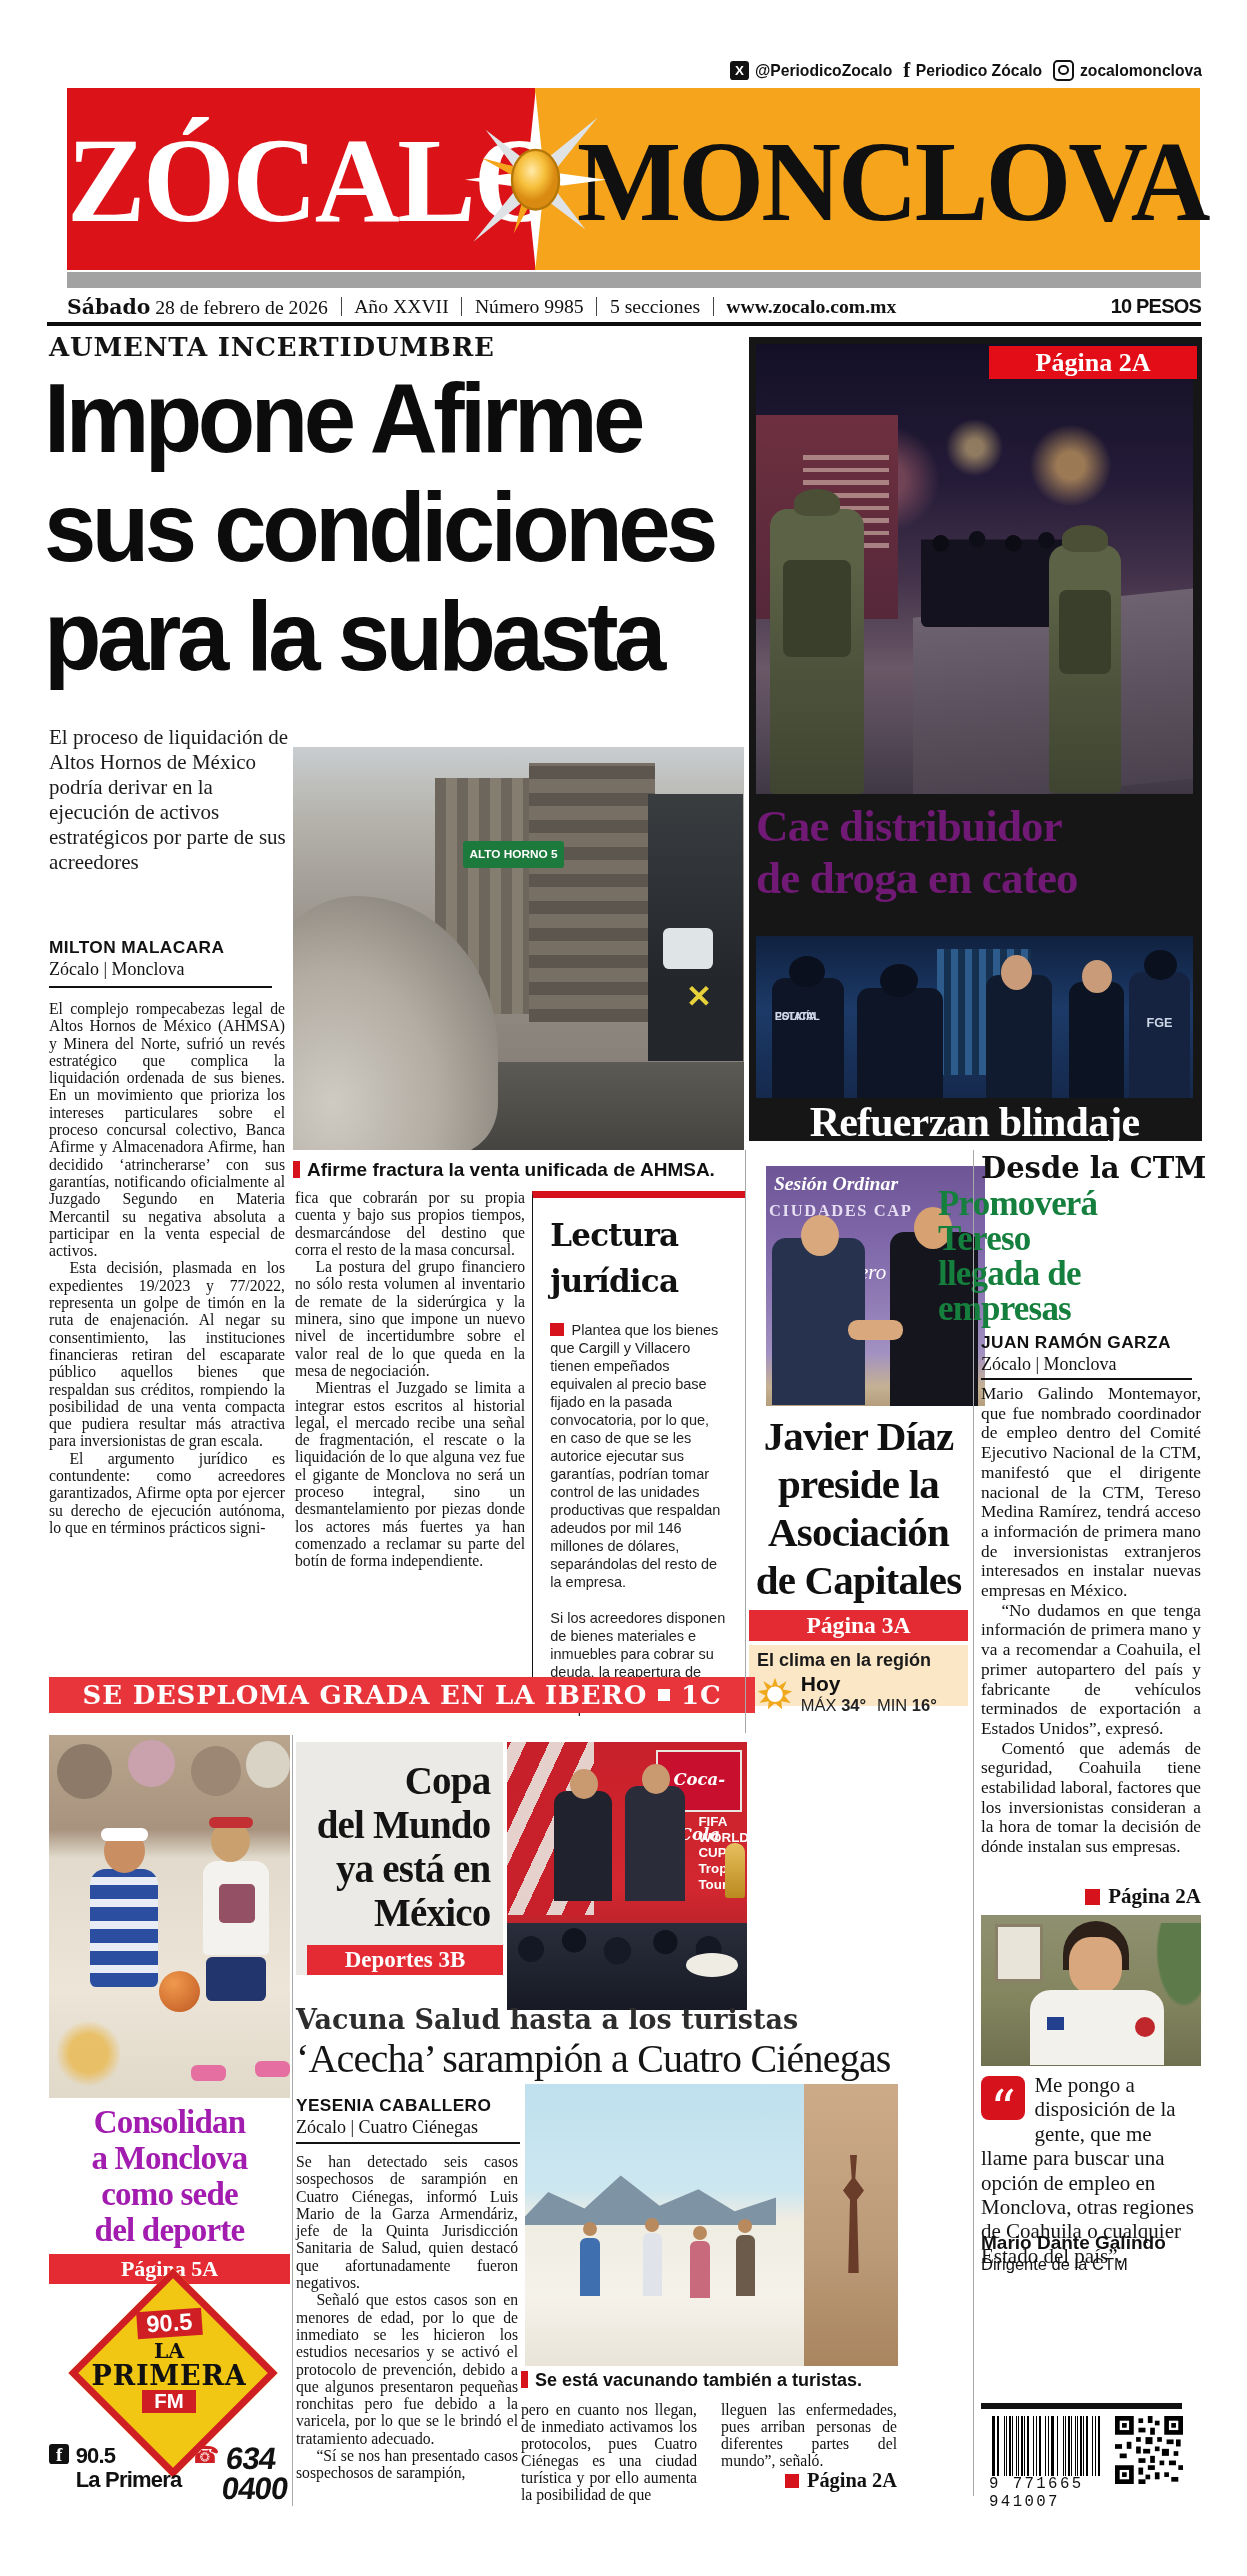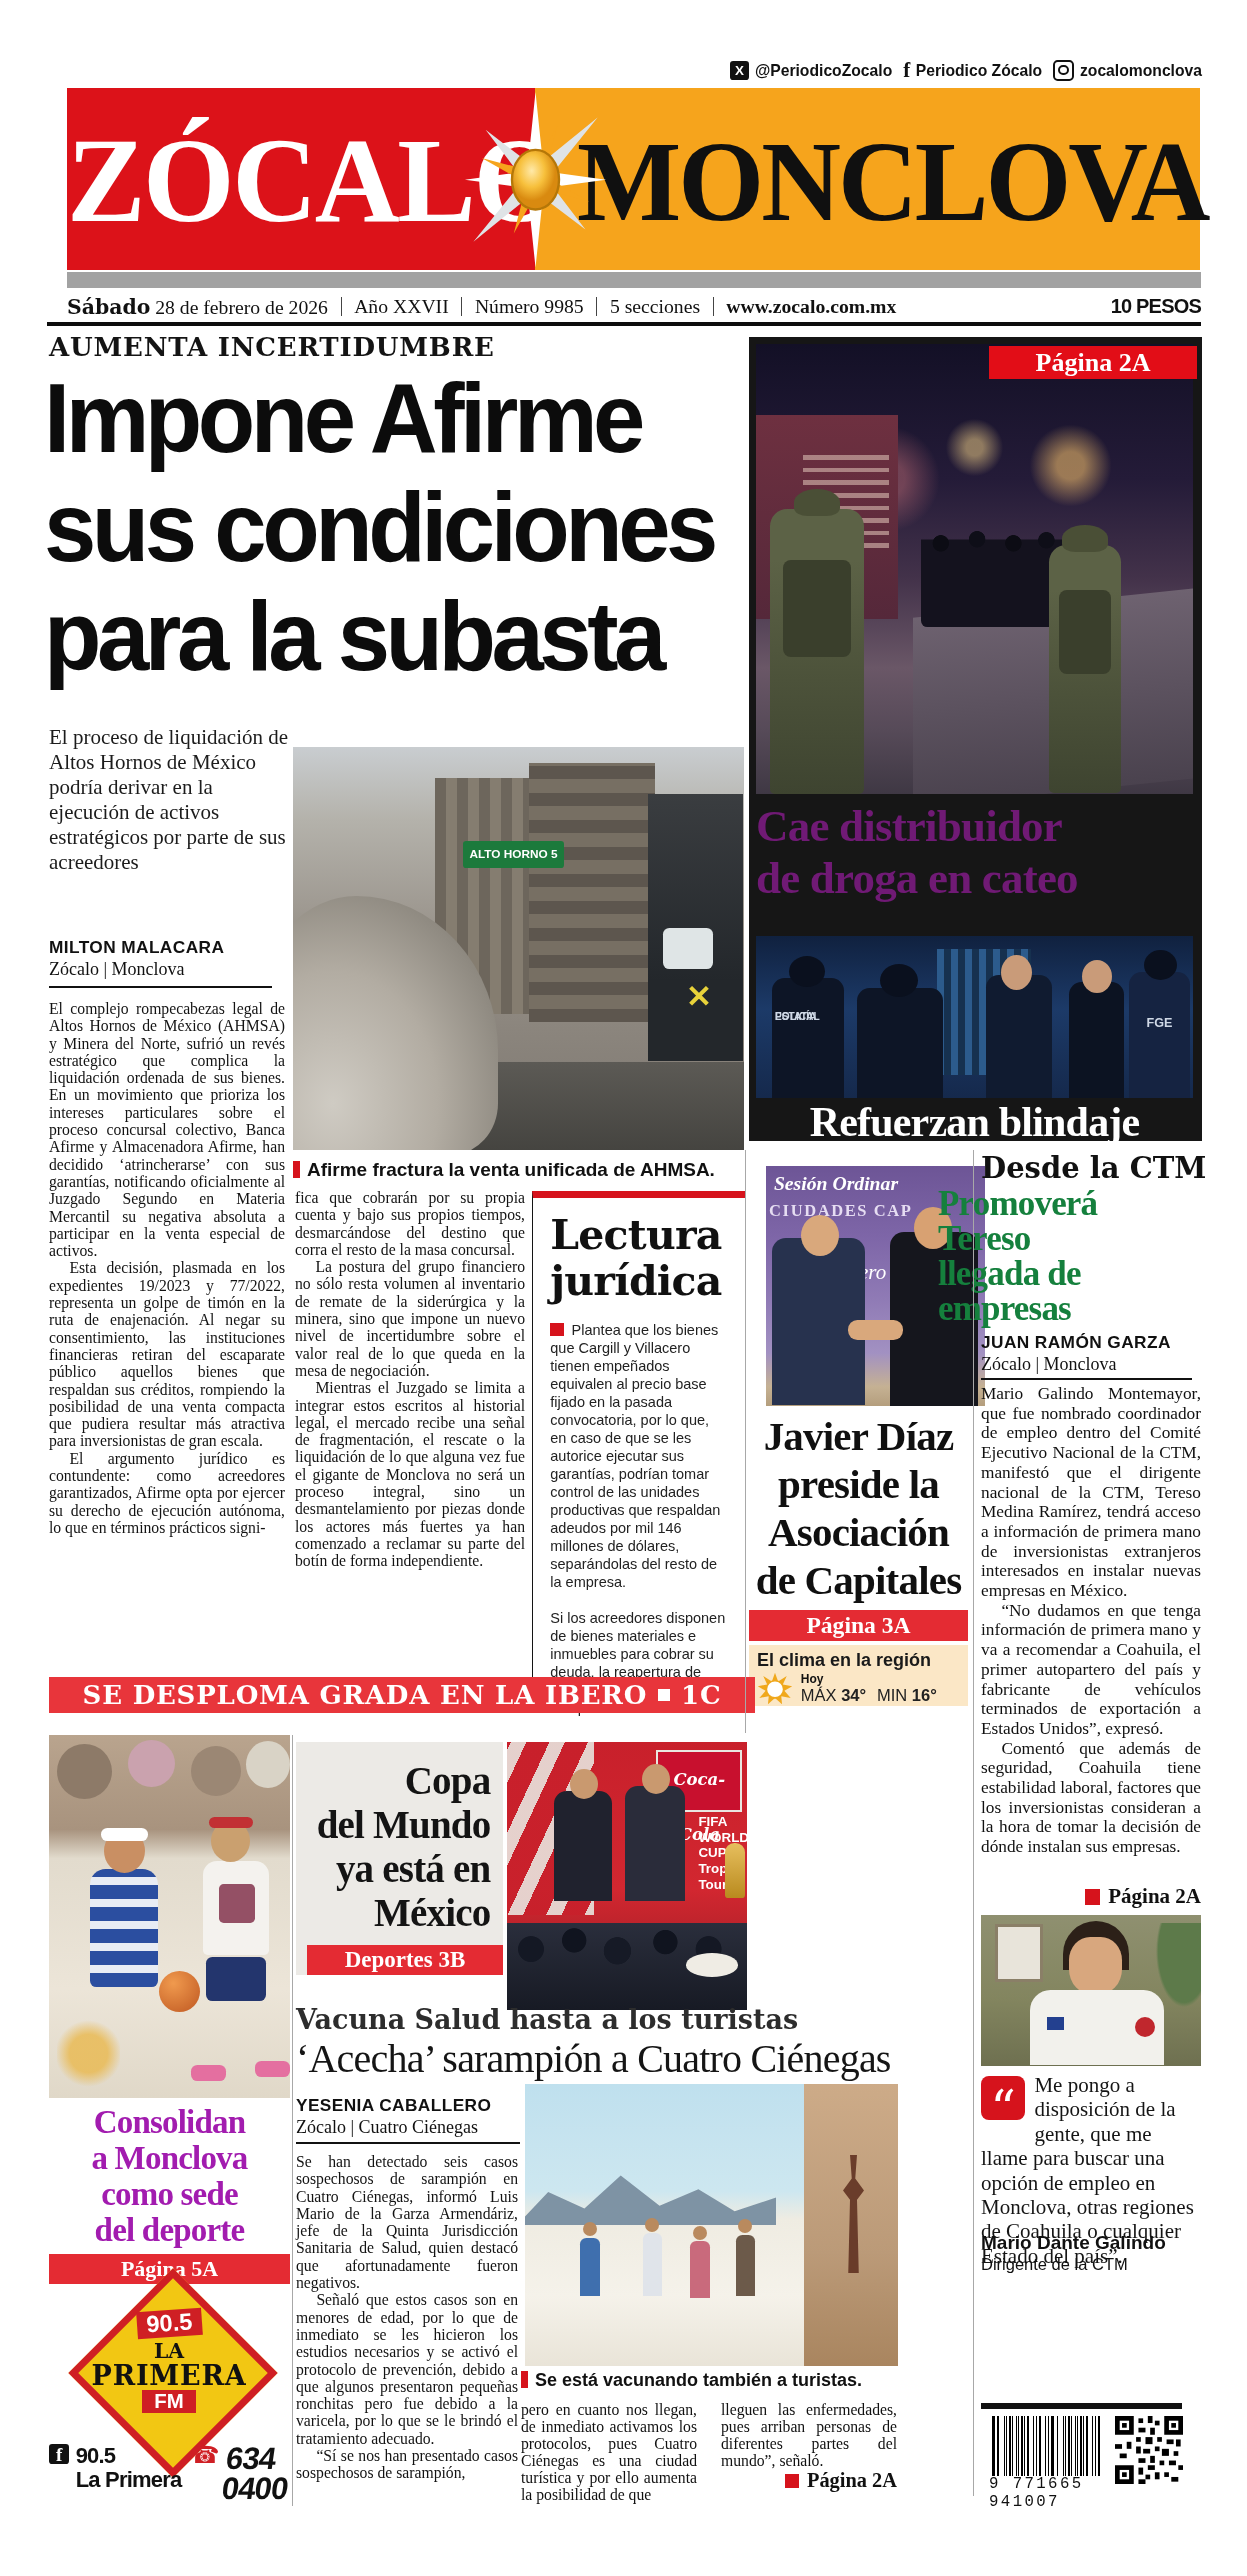--- a/index.html
+++ b/index.html
@@ -89,38 +89,38 @@
   .capbul{display:inline-block;width:7px;height:17.3px;background:#d6131c;margin-right:7px;vertical-align:-2.4px;}
 
   .panel-badge{left:989px;top:346px;width:208px;height:33px;background:#e20d17;color:#fff;
      font-size:26px;font-weight:bold;text-align:center;line-height:33px;}
   .panel-h1{left:756px;top:800px;width:437px;color:#701a75;font-weight:bold;font-size:45px;line-height:52px;text-align:left;letter-spacing:-0.8px;}
   .panel-h2{left:756px;top:1098px;width:437px;color:#fff;font-weight:bold;font-size:42px;text-align:center;letter-spacing:-0.8px;}
 
   
   .lectura{left:532px;top:1191px;width:214px;height:494px;border:1.6px solid #141414;border-top:7.9px solid #d6131c;
            box-sizing:border-box;padding:14px 17.3px;}
-  .lec-title{font-size:41px;line-height:46px;font-weight:bold;letter-spacing:-0.8px;}
+  .lec-title{font-size:31px;line-height:46px;font-weight:bold;letter-spacing:-0.8px;}
   .lec-item{font-family:"Liberation Sans",sans-serif;font-size:14.5px;line-height:18px;color:#222;margin-top:17.3px;}
   .redsq{display:inline-block;width:13.4px;height:13.4px;background:#d6131c;margin-right:7.9px;vertical-align:-0.8px;}
 
   
   .ph-sesion{left:766px;top:1166px;width:219px;height:240px;background:linear-gradient(180deg,#6d5596 0%,#7e66a8 30%,#8f7ab5 55%,#a291c2 78%,#c5b193 92%,#b49e7d 100%);}
   .ses-txt1{left:7.9px;top:6.3px;width:204px;color:#fff;font-weight:bold;font-style:italic;font-size:19.7px;white-space:nowrap;}
   .ses-txt2{left:3.1px;top:35px;width:212px;color:#e6ddf2;font-weight:bold;font-size:16.5px;letter-spacing:1.6px;white-space:nowrap;}
   .ses-feb{left:60px;top:94px;color:#fff;font-style:italic;font-size:21px;}
   .ses-man{border-radius:14px 14px 0 0;}
   .jdhead{left:749px;top:1412px;width:219px;font-weight:bold;font-size:41px;line-height:48px;text-align:center;letter-spacing:-0.8px;color:#101010;}
   .redband{background:#e42b33;color:#fff;font-weight:bold;text-align:center;}
   .band3a{left:749px;top:1610px;width:219px;height:31px;font-size:23.6px;line-height:31px;}
   .weather{left:749px;top:1645px;width:219px;height:61px;background:#fbe7c6;box-sizing:border-box;padding:4.7px 7.9px;}
   .wx-title{font-family:"Liberation Sans",sans-serif;font-weight:bold;font-size:18px;color:#1a1a1a;}
   .wx-row{display:flex;align-items:center;gap:7.9px;margin-top:1.6px;}
   .wx-vals{font-family:"Liberation Sans",sans-serif;font-size:16.5px;color:#222;}
-  .wx-hoy{font-family:"Liberation Sans",sans-serif;font-weight:bold;font-size:12px;}
+  .wx-hoy{font-family:"Liberation Sans",sans-serif;font-weight:bold;font-size:21px;}
 
   
   .ctm-kicker{left:981px;top:1151px;font-size:29px;font-weight:bold;letter-spacing:0;}
   .ctm-head{left:938px;top:1186px;width:220px;font-size:35px;line-height:35px;font-weight:bold;letter-spacing:-0.8px;color:#15803d;}
   .ctm-body{left:981px;top:1384px;width:220px;font-size:17.3px;line-height:19.7px;}
   .pgref{font-weight:bold;font-size:21px;}
   .pgref .redsq{width:15.7px;height:15.7px;vertical-align:-1.6px;}
   .ph-ctm{left:981px;top:1915px;width:220px;height:151px;background:linear-gradient(180deg,#8f9070 0%,#83855f 55%,#6e7050 100%);}
   .ctm-frame{left:14px;top:9.4px;width:42px;height:52px;background:#e8e4da;border:3.9px solid #8a7f67;}
   .ctm-plant{right:-4.7px;top:7.9px;width:55px;height:94px;background:radial-gradient(ellipse at 60% 30%,#5d7a4a 0 55%,transparent 60%);}

